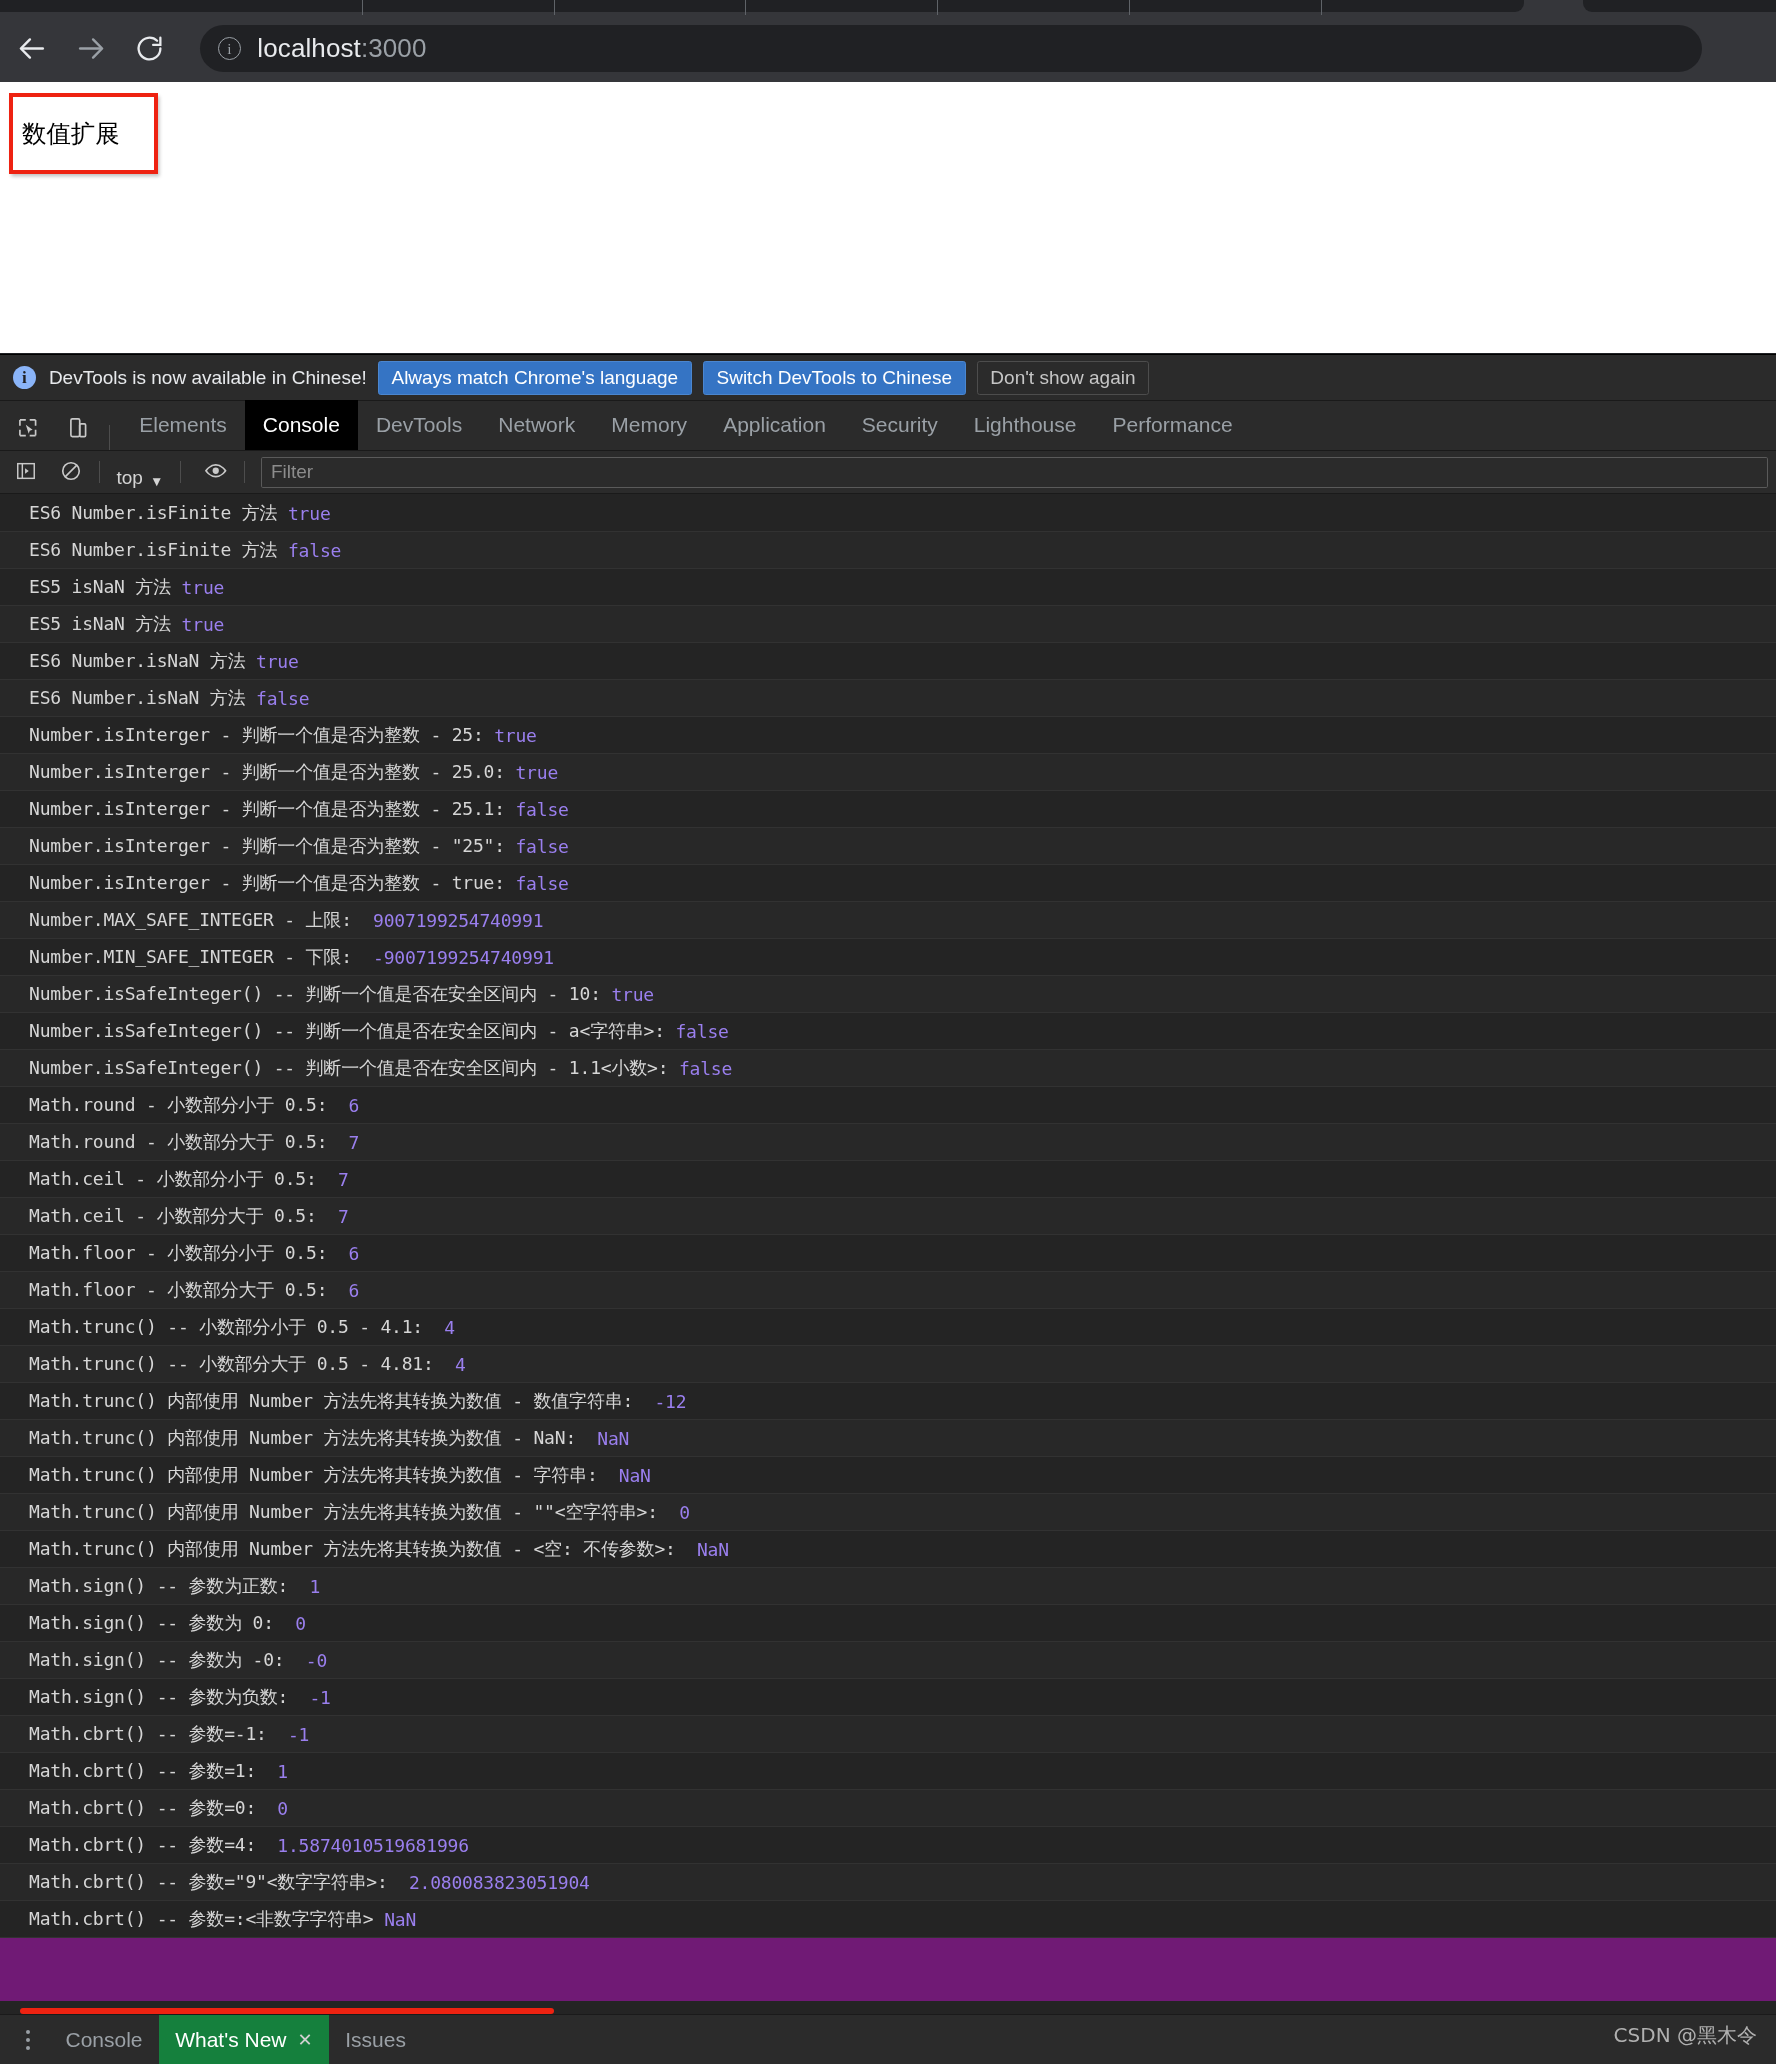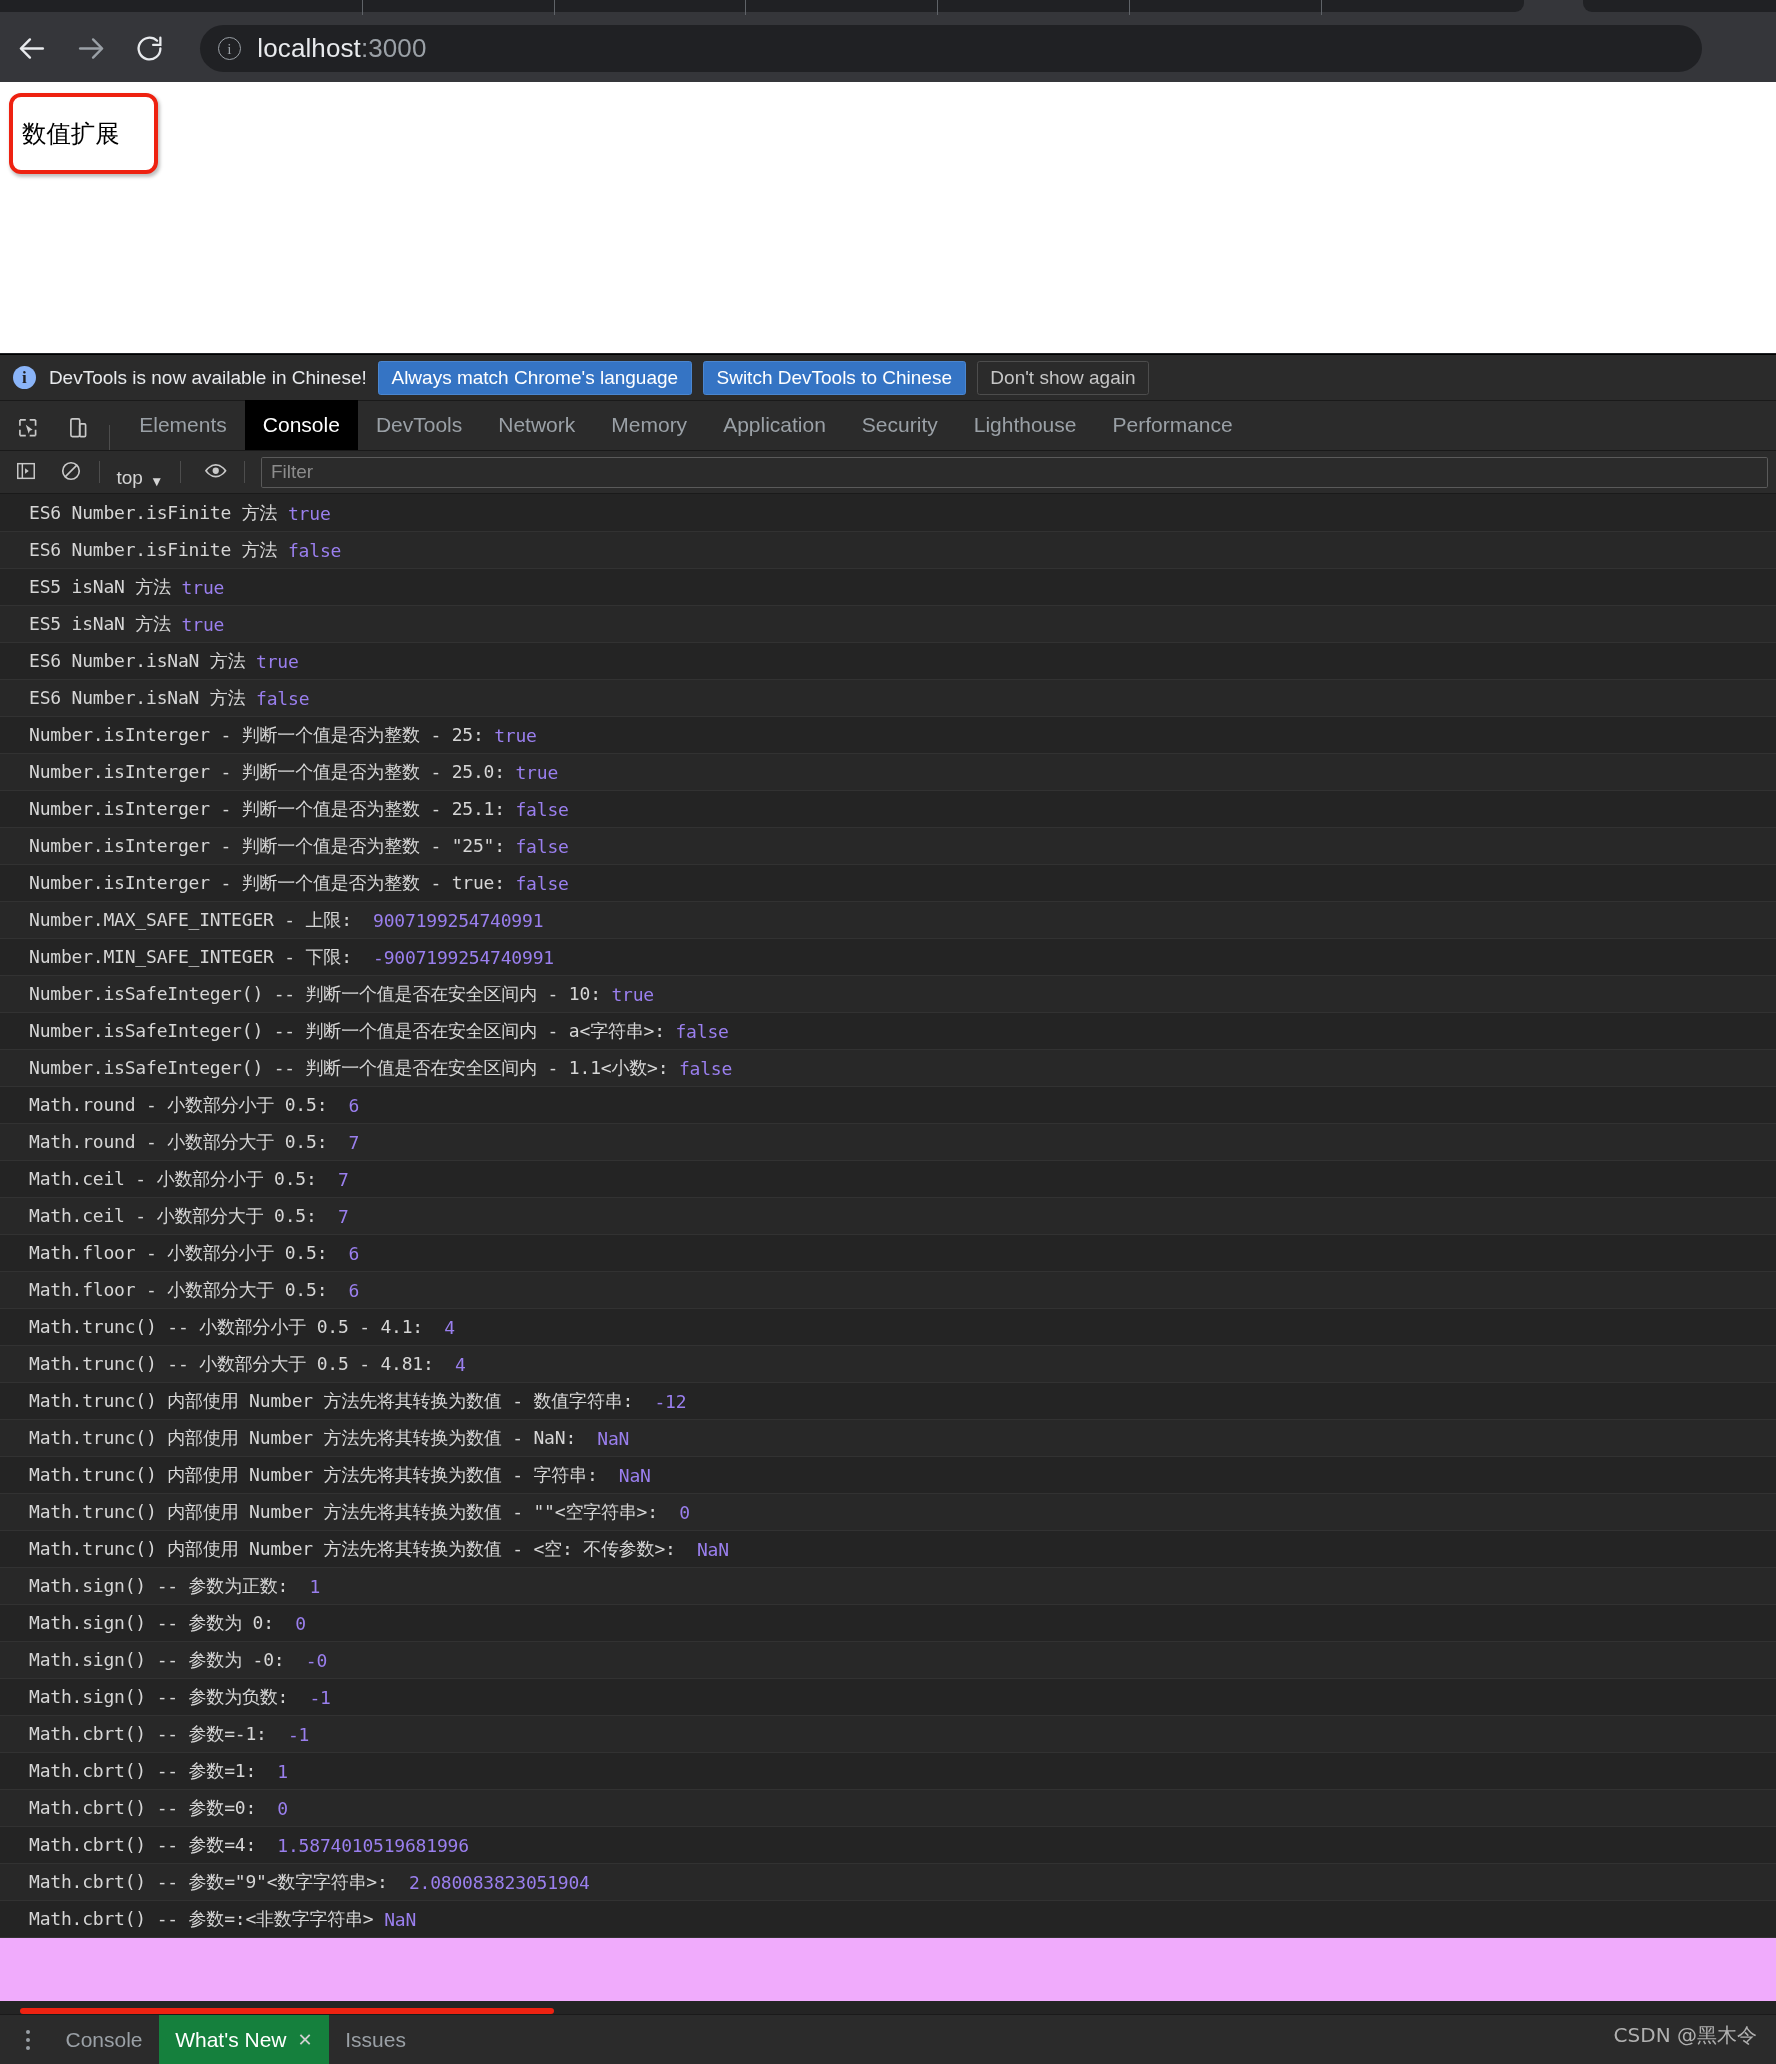--- a/index.html
+++ b/index.html
@@ -62,21 +62,21 @@
 
   
   #page-viewport {
     position: absolute; left: 0; top: 82px; width: 1777px; height: 271px;
     background: #ffffff;
   }
   #page-box {
     position: absolute; left: 9px; top: 11px;
     width: 149px; height: 81px;
     border: 4.5px solid #ee2211;
-    border-radius: 12px;
+    border-radius: 0;
     background: #fff;
     display: flex; align-items: center;
     box-shadow: 1.8px 2.7px 3.6px rgba(0,0,0,0.25);
   }
   #page-box .label {
     font-size: 24.4px; color: #000; margin-left: 9px;
     font-family: "DejaVu Sans", sans-serif;
   }
 
   
@@ -153,21 +153,21 @@
     color: #e8eaed; font-size: 19px;
     padding: 0 9px;
     font-family: "Liberation Sans", sans-serif;
   }
   #filter-input::placeholder { color: #8c8c8c; }
 
   
   #console-list {
     position: absolute; left: 0; top: 140px;
     width: 1777px; height: 1506px;
-    background: #f0abfc;
+    background: #701a75;
     overflow: hidden;
   }
   .msg-row {
     height: 37px;
     border-bottom: 0.9px solid #323232;
     display: flex; align-items: center;
     padding-left: 29px;
     font-family: "DejaVu Sans Mono", "Liberation Mono", monospace;
     font-size: 18px;
     color: #d6d6d6;

